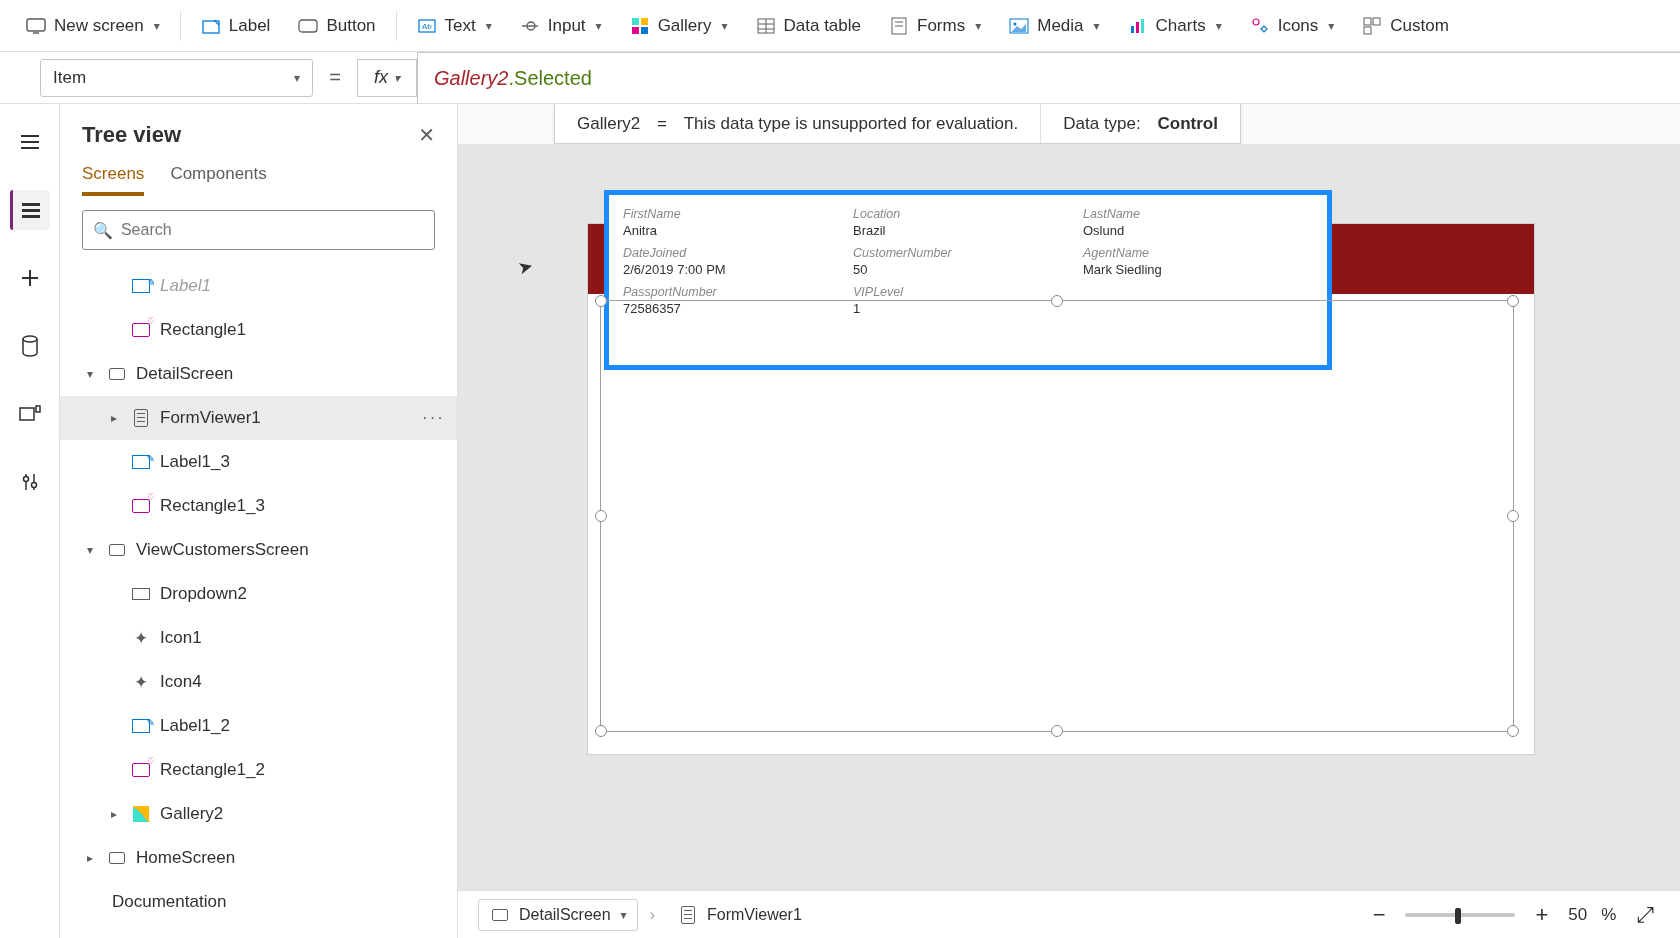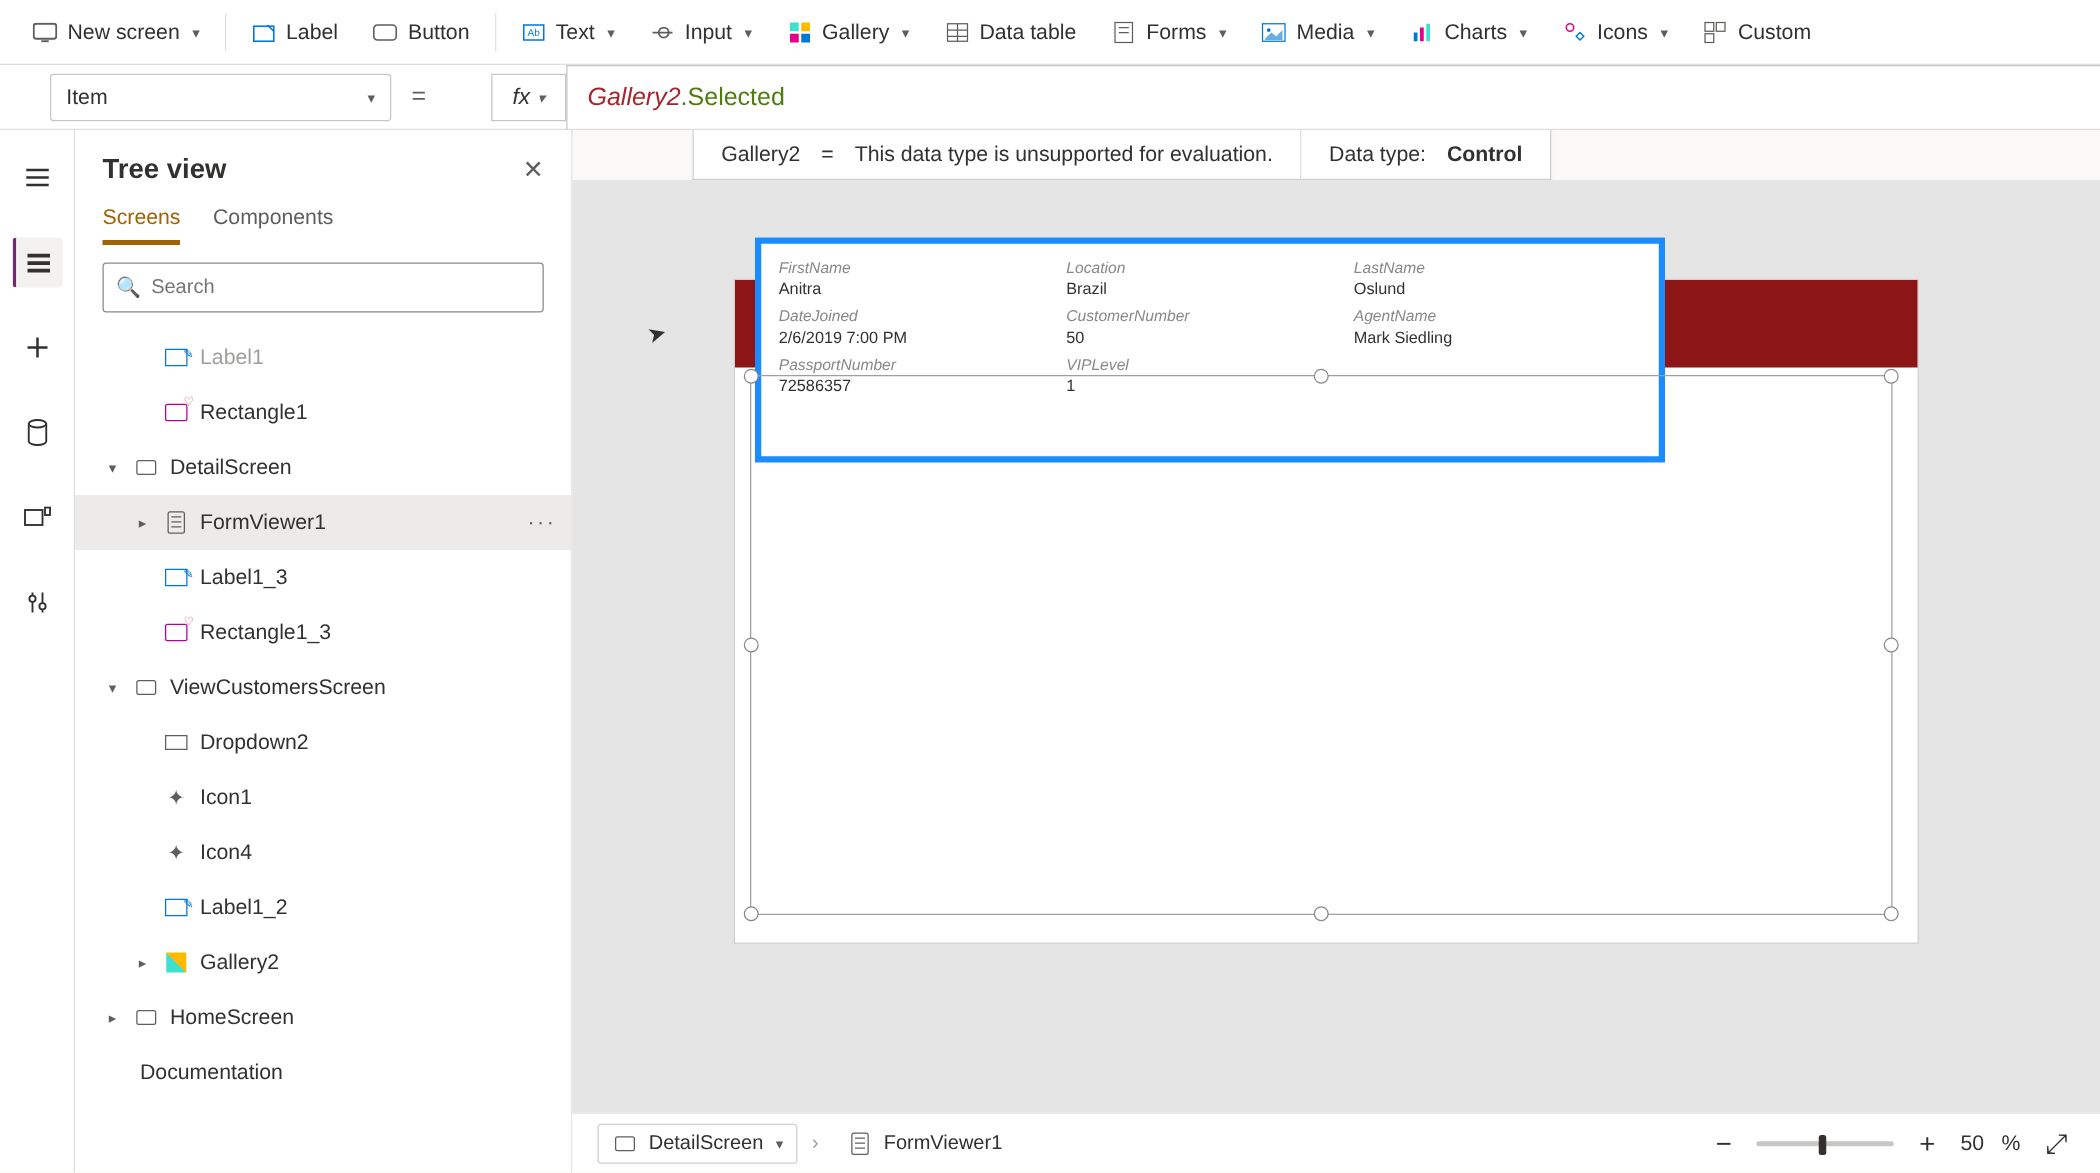--- a/index.html
+++ b/index.html
@@ -9,21 +9,21 @@
 .ribbon { height: 52px; display: flex; align-items: center; background: #fff; border-bottom: 1px solid #e1dfdd; padding: 0 12px; gap: 0; overflow: hidden; }
 .ribbon-item { display: flex; align-items: center; gap: 8px; padding: 6px 14px; font-size: 17px; color: #323130; cursor: pointer; border-radius: 3px; white-space: nowrap; }
 .ribbon-sep { width: 1px; height: 30px; background: #e1dfdd; margin: 0 6px; }
 .chev { font-size: 12px; color: #605e5c; margin-left: 2px; }
 .ribbon-icon { width: 20px; height: 20px; display: inline-flex; align-items: center; justify-content: center; }
 
 
 .formula-row { height: 52px; display: flex; align-items: center; background: #fff; border-bottom: 1px solid #e1dfdd; }
 .prop-select { width: 273px; height: 38px; margin: 0 0 0 40px; border: 1px solid #c8c6c4; border-radius: 3px; display: flex; align-items: center; padding: 0 12px; justify-content: space-between; font-size: 17px; cursor: pointer; }
 .eq { width: 44px; text-align: center; font-size: 20px; color: #605e5c; }
-.fx-box { width: 60px; height: 38px; border: 1px solid #c8c6c4; border-left: 1px solid #c8c6c4; display: flex; align-items: center; justify-content: center; gap: 4px; font-style: italic; font-size: 18px; cursor: pointer; margin-left: 36px; }
+.fx-box { width: 60px; height: 38px; border: 1px solid #c8c6c4; border-left: 1px solid #c8c6c4; display: flex; align-items: center; justify-content: center; gap: 4px; font-style: italic; font-size: 18px; cursor: pointer; }
 .formula-input { flex: 1; height: 52px; border: none; border-left: 1px solid #c8c6c4; border-top: 1px solid #c8c6c4; padding: 0 16px; font-size: 20px; display: flex; align-items: center; font-family: Consolas, monospace; }
 .formula-input .ident { color: #a4262c; font-style: italic; }
 .formula-input .rest { color: #4d7c0f; }
 
 
 .intelli { position: absolute; left: 554px; top: 104px; height: 40px; background: #fff; border: 1px solid #d2d0ce; border-top: none; display: flex; align-items: center; font-size: 17px; box-shadow: 0 2px 4px rgba(0,0,0,.08); }
 .intelli .cell { padding: 0 22px; border-right: 1px solid #e1dfdd; height: 100%; display: flex; align-items: center; gap: 6px; }
 .intelli b { font-weight: 600; }
 
 
@@ -52,21 +52,21 @@
 .icon-screen { width: 16px; height: 12px; border: 1.5px solid #605e5c; border-radius: 2px; }
 .icon-form { width: 14px; height: 18px; border: 1.5px solid #605e5c; border-radius: 2px; position: relative; }
 .icon-form::after { content: ""; position: absolute; top: 3px; left: 2px; right: 2px; height: 1px; background: #605e5c; box-shadow: 0 4px 0 #605e5c, 0 8px 0 #605e5c; }
 .icon-label { width: 18px; height: 14px; border: 1.5px solid #0078d4; position: relative; }
 .icon-label::after { content: "✎"; position: absolute; top: -3px; right: -6px; font-size: 10px; color: #0078d4; }
 .icon-rect { width: 18px; height: 14px; border: 1.5px solid #b4009e; border-radius: 2px; }
 .icon-rect2 { position: relative; }
 .icon-rect2::after { content: "♡"; position: absolute; top: -8px; right: -6px; font-size: 9px; color: #d13438; }
 .icon-dropdown { width: 18px; height: 12px; border: 1.5px solid #605e5c; }
 .icon-gallery { width: 16px; height: 16px; background: linear-gradient(45deg,#40e0d0 50%, #ffb900 50%); }
-.cutoff { color: #a19f9d; }
+.cutoff { color: #a19f9d; font-style: italic; }
 
 
 .canvas { position: absolute; left: 458px; right: 0; top: 144px; bottom: 48px; background: #e5e5e5; overflow: hidden; }
 .mouse-cursor { position: absolute; left: 60px; top: 112px; font-size: 18px; transform: rotate(-15deg); }
 .app-frame { position: absolute; left: 130px; top: 80px; width: 946px; height: 530px; background: #fff; box-shadow: 0 0 0 1px #d2d0ce; }
 .app-header { height: 70px; background: #8c1515; color: #fff; display: flex; align-items: center; justify-content: center; font-size: 34px; font-weight: 700; font-family: "Segoe UI Black", sans-serif; }
 .form-sel { position: absolute; top: 46px; left: 146px; width: 728px; height: 180px; border: 5px solid #1a8cff; background: #fff; padding: 12px 14px; }
 .form-grid { display: grid; grid-template-columns: 1fr 1fr 1fr; row-gap: 8px; font-size: 13px; }
 .fcell .lbl { color: #8a8886; font-size: 12.5px; font-style: italic; }
 .fcell .val { color: #323130; font-size: 13px; margin-top: 2px; }
@@ -364,20 +364,26 @@
     <div class="node" style="padding-left:70px">
         <span class="icon-slot">✦</span>
         <span>Icon4</span>
       </div>
     <div class="node" style="padding-left:70px">
         <span class="icon-slot">
           <span class="icon-label"></span>
         </span>
         <span>Label1_2</span>
       </div>
+    <div class="node" style="padding-left:70px">
+        <span class="icon-slot">
+          <span class="icon-rect icon-rect2"></span>
+        </span>
+        <span>Rectangle1_2</span>
+      </div>
     <div class="node" style="padding-left:46px">
         <span class="expander">▸</span>
         <span class="icon-slot">
           <span class="icon-gallery"></span>
         </span>
         <span>Gallery2</span>
       </div>
 
     <div class="node" style="padding-left:22px">
         <span class="expander">▸</span>

